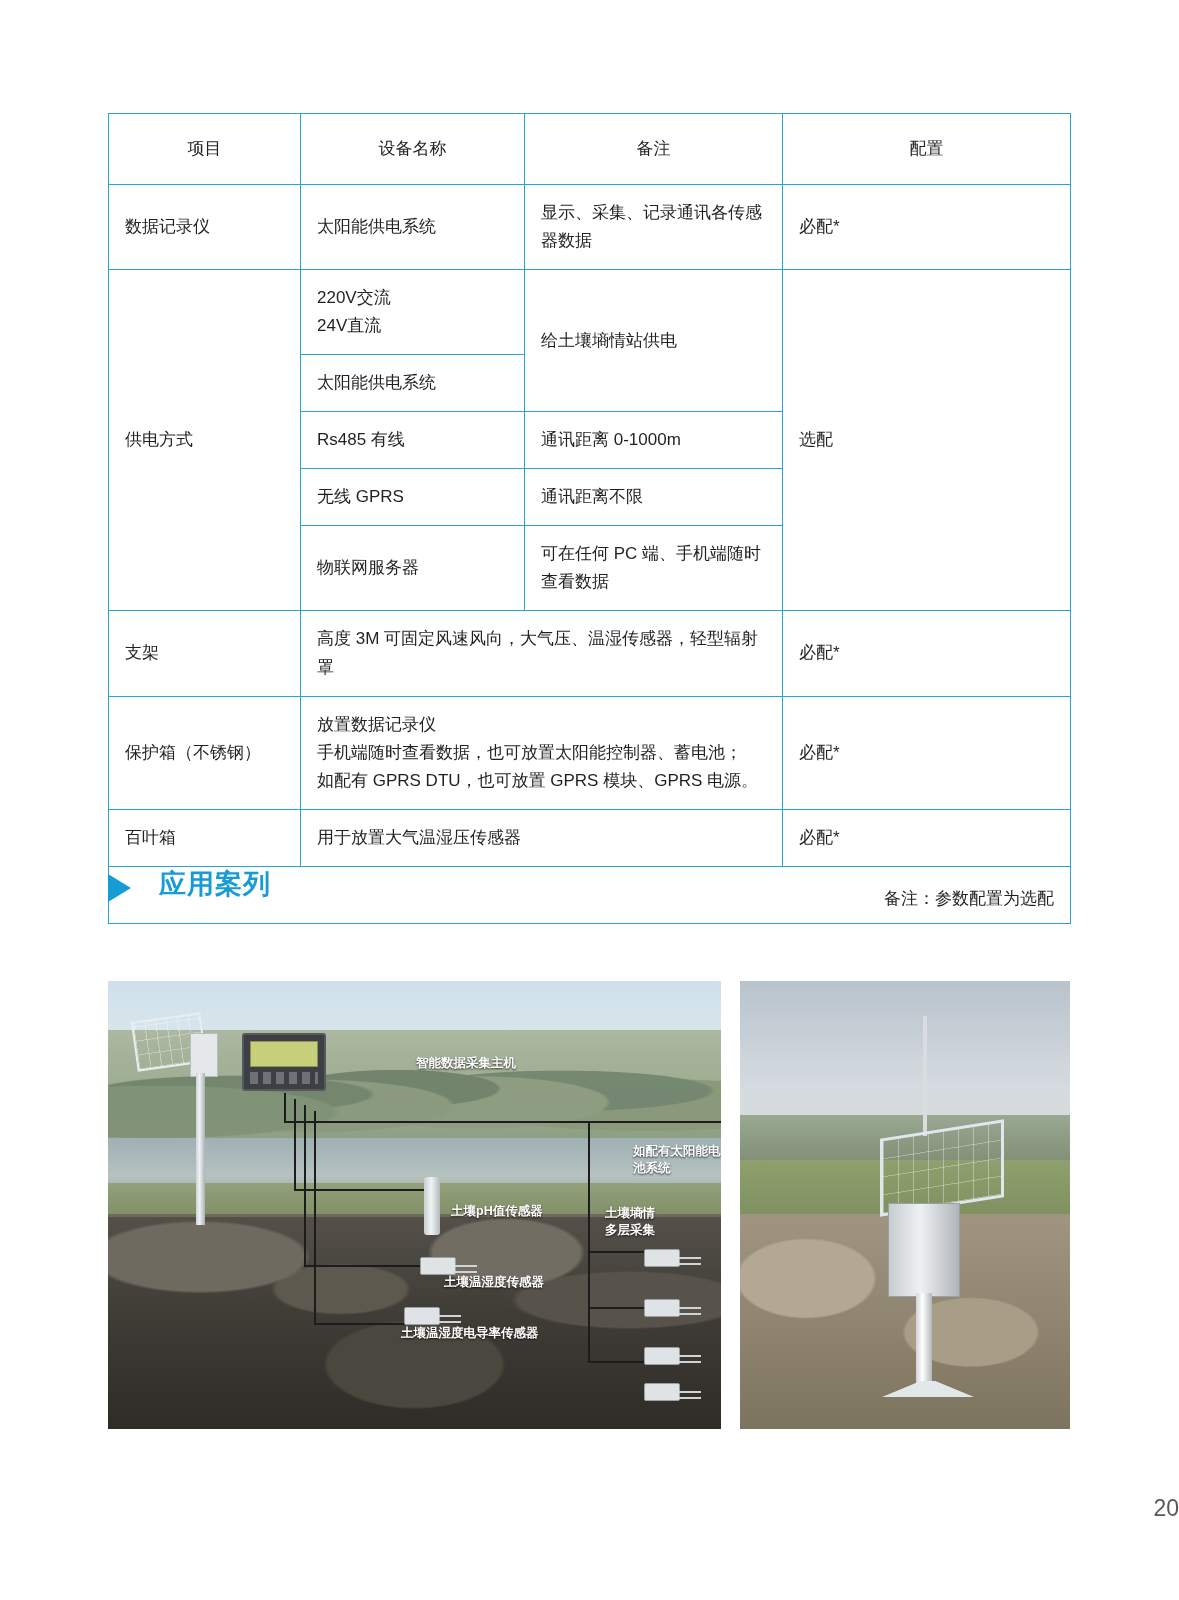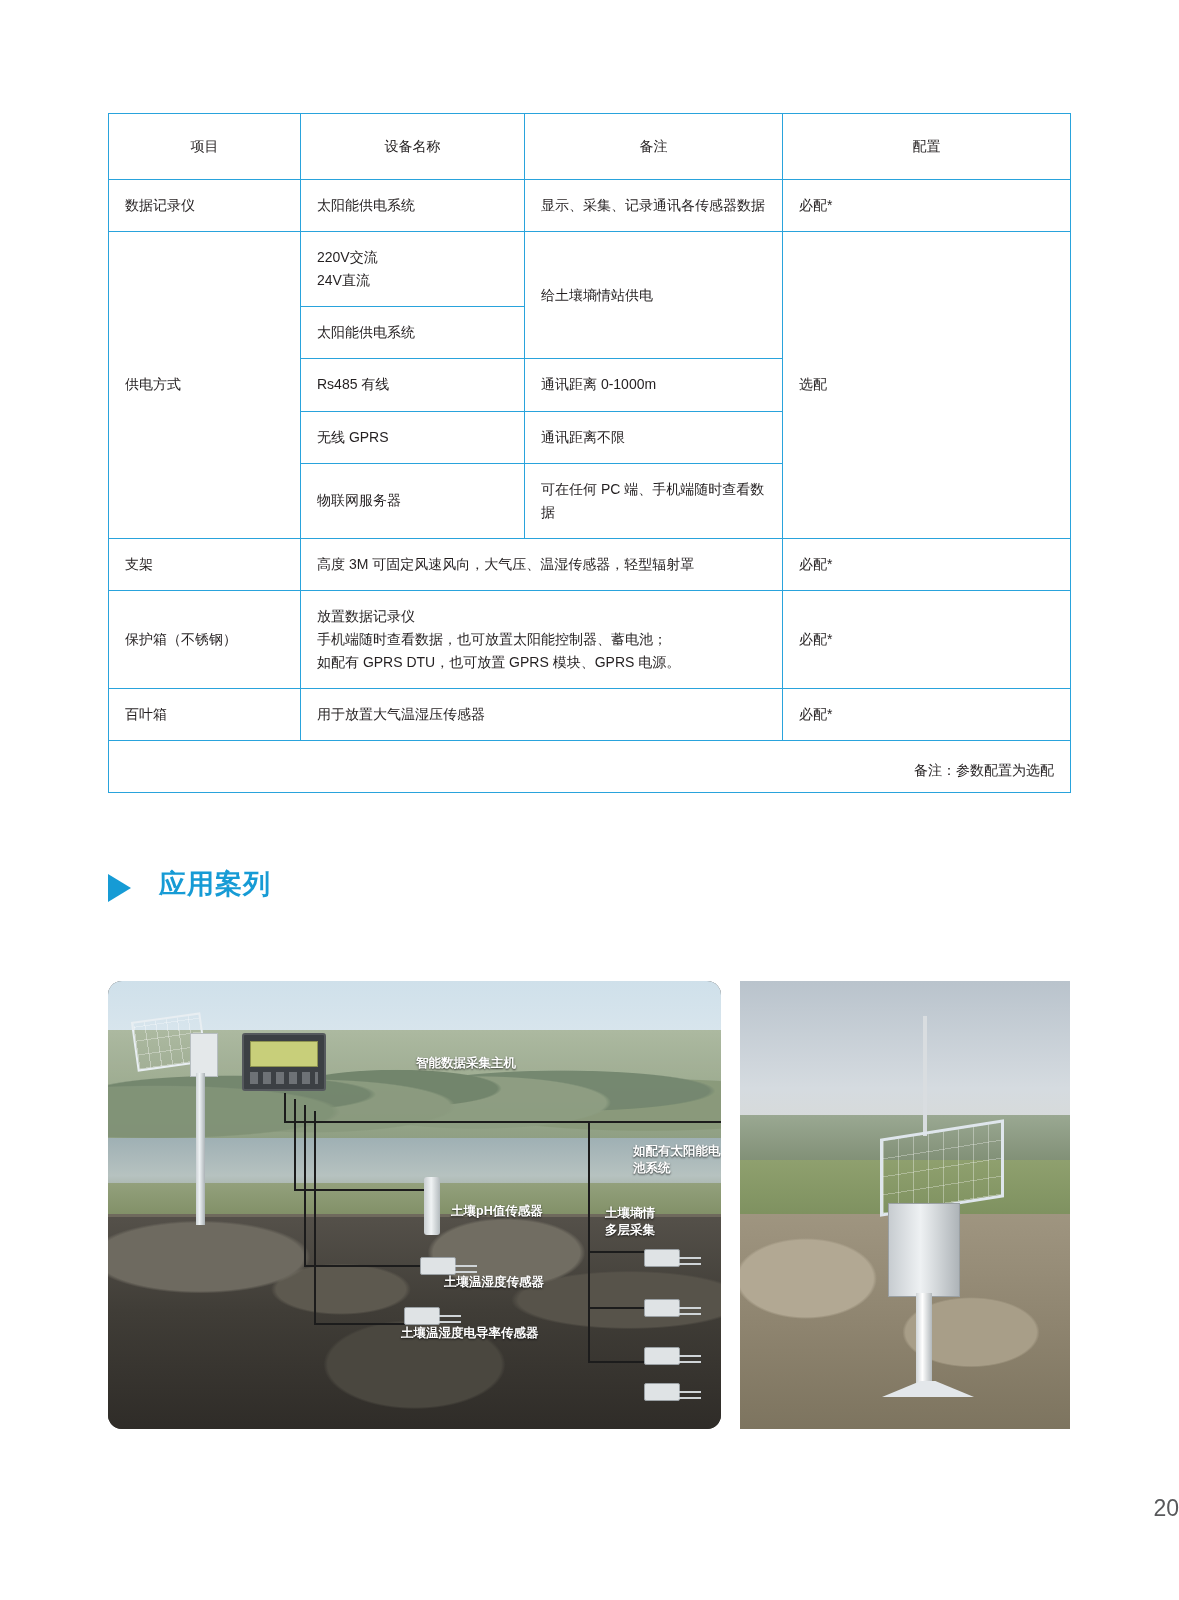--- a/index.html
+++ b/index.html
@@ -22,21 +22,21 @@
     left: 108px;
     top: 113px;
     width: 962px;
     border-collapse: collapse;
     table-layout: fixed;
     border: 1px solid #29a3dc;
   }
   .spec-table td {
     border: 1px solid #29a3dc;
     padding: 14px 16px;
-    font-size: 14px;
+    font-size: 17px;
     line-height: 1.65;
     color: #231f20;
     vertical-align: middle;
   }
   .spec-table td.center {
     text-align: left;
   }
   .spec-table tr.head td {
     text-align: center;
     padding-top: 21px;
@@ -78,21 +78,20 @@
 
   
   .photo-left {
     position: absolute;
     left: 108px;
     top: 981px;
     width: 613px;
     height: 448px;
     overflow: hidden;
     background: #3b3b38;
-    border-radius: 14px;
   }
   .photo-right {
     position: absolute;
     left: 740px;
     top: 981px;
     width: 330px;
     height: 448px;
     overflow: hidden;
     background: #a9a79c;
   }

